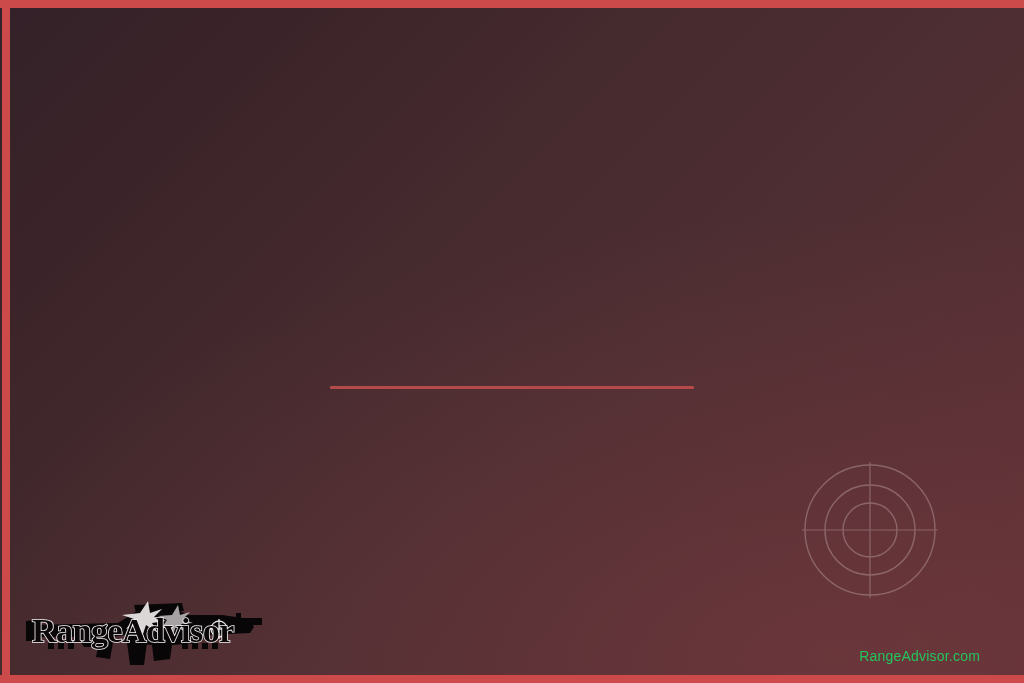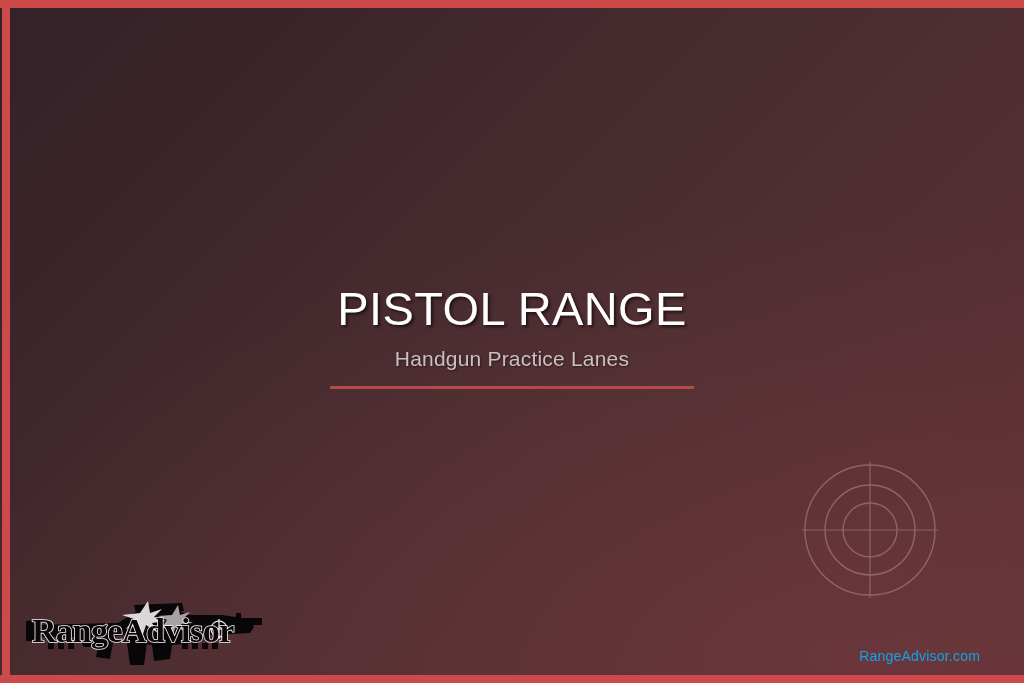--- a/index.html
+++ b/index.html
@@ -101,21 +101,21 @@
     height: 140px;
     opacity: 0.34;
   }
 
   
   .footer-url {
     position: absolute;
     right: 44px;
     top: 648px;
     font-size: 14px;
-    color: #0ea5e9;
+    color: #22c55e;
     letter-spacing: 0.2px;
   }
 
   
   .logo {
     position: absolute;
     left: 22px;
     top: 585px;
     width: 244px;
     height: 92px;
@@ -141,24 +141,20 @@
         <circle cx="70" cy="70" r="45"></circle>
         <circle cx="70" cy="70" r="27"></circle>
       </g>
       <g stroke="#d9c4c6" stroke-width="1.2">
         <line x1="70" y1="2" x2="70" y2="138"></line>
         <line x1="2" y1="70" x2="138" y2="70"></line>
       </g>
     </svg>
   </div>
 
-  <div class="title-block">
-    <h1 class="slide-title">PISTOL RANGE</h1>
-    <p class="slide-subtitle">Handgun Practice Lanes</p>
-  </div>
   <div class="title-divider"></div>
 
   <div class="footer-url">RangeAdvisor.com</div>
 
   <div class="logo">
     <svg width="244" height="92" viewBox="0 0 244 92" aria-hidden="true">
       <defs>
         <clipPath id="logoclip">
             <rect x="0" y="0" width="244" height="92"></rect>
           </clipPath>

